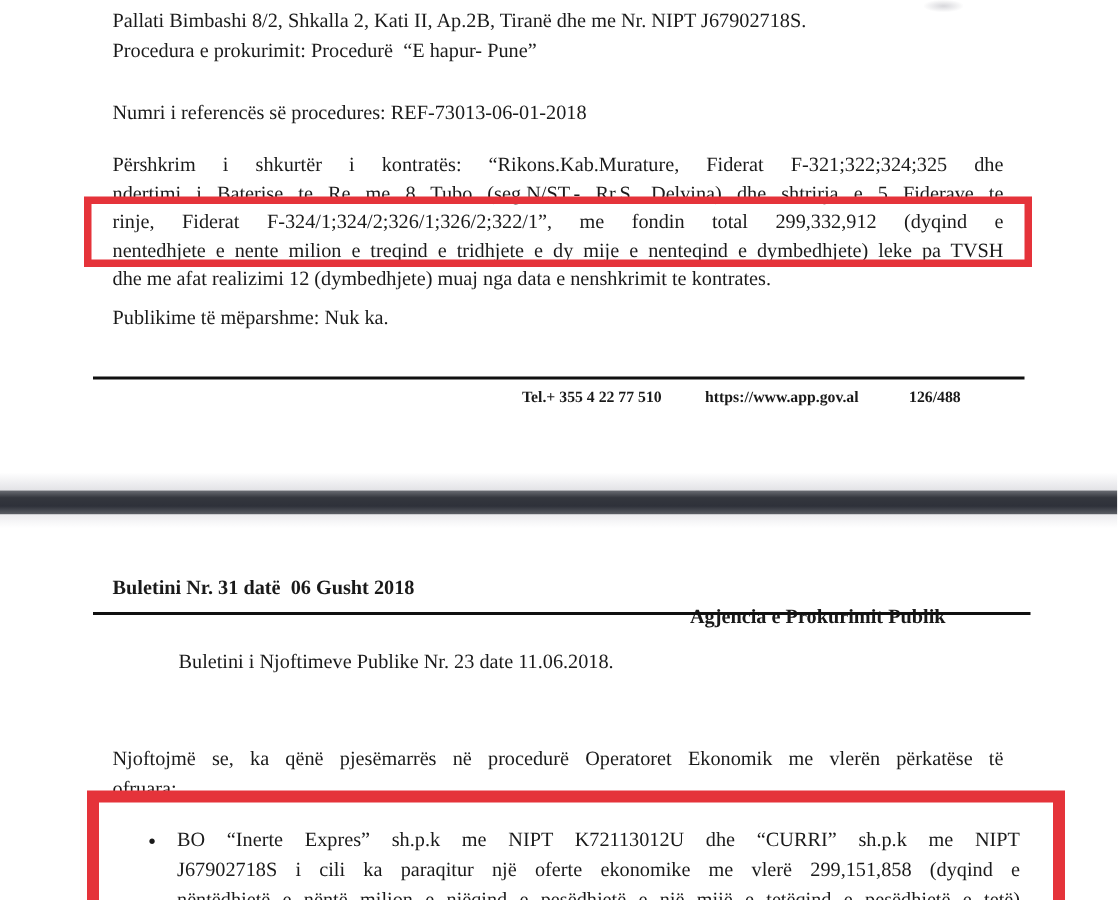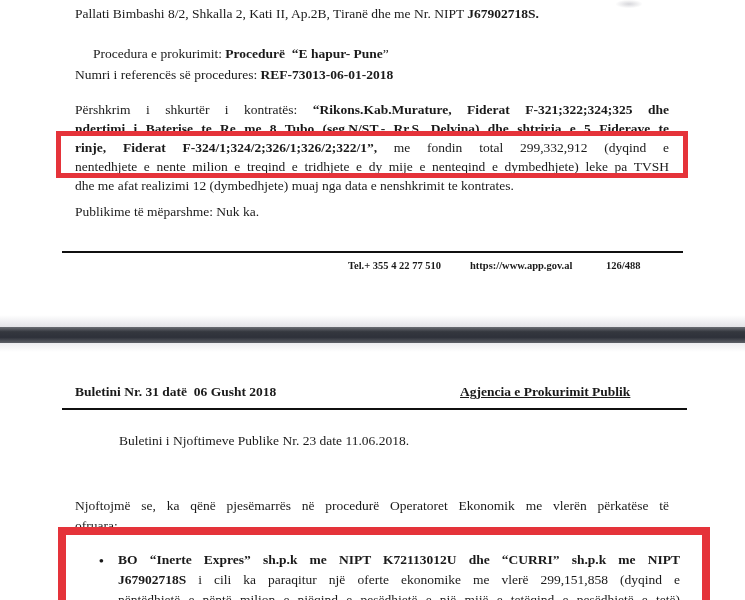--- a/index.html
+++ b/index.html
@@ -1,30 +1,30 @@
 <!DOCTYPE html>
 <html><head>
 <meta charset="utf-8">
 <style>
   html,body { margin:0; padding:0; background:#ffffff; }
   #doc {
     position:relative; width:745px; height:600px; overflow:hidden;
     background:#ffffff; font-family:"Liberation Serif", serif; color:#1a1a1a;
   }
   .txt { position:absolute; font-size:13.5px; line-height:19px; color:#1a1a1a; white-space:pre-wrap; }
-  .b { font-weight:bold; }
+  .b { font-weight:normal; }
   .jlines .jl { text-align:justify; text-align-last:justify; }
   .jlines .jl:last-child { text-align:left; text-align-last:auto; }
   .jlines.keep-last .jl:last-child { text-align:justify; text-align-last:justify; }
 
   
   #scan-artifact { position:absolute; left:616px; top:0; width:26px; height:8px;
     background:radial-gradient(ellipse at center,#d7d7db 0%, rgba(255,255,255,0) 75%); }
   #address-line   { left:75px; top:4px;  width:605px; }
-  #procedure-line { left:75px; top:44px; width:605px;margin-left:18px; }
+  #procedure-line { left:75px; top:24px; width:605px; }
   #reference-line { left:75px; top:65px; width:605px; }
   #contract-description { left:75px; top:100px; width:594px; }
   #previous-publications { left:75px; top:202px; width:594px; }
   .redbox { position:absolute; box-sizing:border-box; border-style:solid; border-color:#e5333a; background:transparent; }
   #highlight-box-1 { left:56px; top:131px; width:632px; height:47px; border-width:5px; }
   #footer-rule { position:absolute; left:62px; top:251px; width:621px; height:2px; background:#101010; }
   .footer-item { position:absolute; top:258px; font-size:10.5px; font-weight:bold; line-height:15px; white-space:pre; }
   #footer-address { left:75px; }
   #footer-phone   { left:348px; }
   #footer-url     { left:470px; }
@@ -33,21 +33,21 @@
   
   #edge-shadow-top { position:absolute; left:0; top:315px; width:745px; height:12px;
     background:linear-gradient(180deg,#ffffff 0%, #e2e2e6 100%); }
   #page-separator { position:absolute; left:0; top:327px; width:745px; height:16px;
     background:linear-gradient(180deg,#6a6d73 0%, #34373e 30%, #2e313a 65%, #5d6066 100%); }
   #edge-shadow-bottom { position:absolute; left:0; top:343px; width:745px; height:9px;
     background:linear-gradient(180deg,#ececef 0%, #ffffff 100%); }
 
   
   #page2-header-left  { left:75px;  top:382px; font-weight:bold; }
-  #page2-header-right { left:460px; top:382px; font-weight:bold;text-decoration:underline; }
+  #page2-header-right { left:460px; top:401px; font-weight:bold; }
   #page2-header-rule { position:absolute; left:62px; top:408px; width:625px; height:2px; background:#101010; }
   #bulletin-line { left:75px; top:431px;margin-left:44px; }
   #criteria-line { left:75px; top:467px; }
   #participants-paragraph { left:75px; top:496px; width:594px; line-height:20px; }
   #highlight-box-2 { left:58px; top:527px; width:652px; height:90px; border-width:8px; }
   #bullet-icon { left:99px; top:551px; font-weight:bold; }
   #bidder-item { left:118px; top:550px; width:562px; line-height:20px; }
 </style>
 </head>
 <body>

